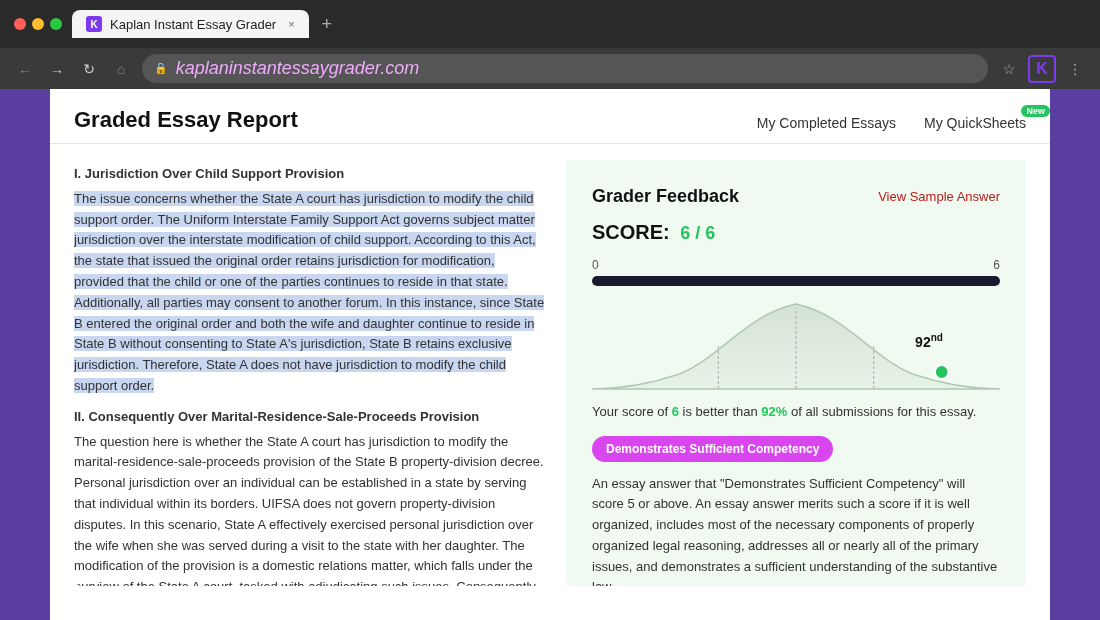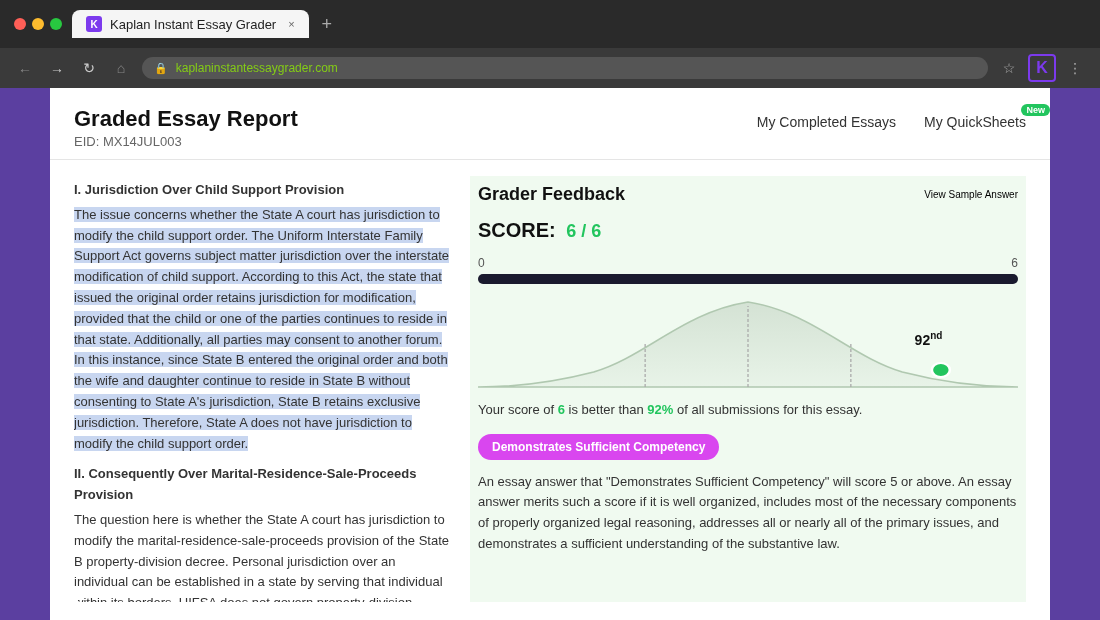--- a/index.html
+++ b/index.html
@@ -118,22 +118,23 @@
       align-items: center;
       gap: 8px;
     }
 
     .lock-icon {
       font-size: 11px;
       color: #aaa;
     }
 
     .address-text {
-      font-size: 12px;
-      color: #84cc16;
+      font-size: 18px;
+      color: #f0abfc;
+      font-style: italic;
     }
 
     .toolbar-right {
       display: flex;
       align-items: center;
       gap: 8px;
     }
 
     .toolbar-icon {
       color: #aaa;
@@ -260,43 +261,43 @@
       margin-bottom: 4px;
     }
 
     .highlighted-passage {
       background: #c8d6f0;
       display: inline;
     }
 
     
     .right-panel {
-      width: 556px;
+      width: 460px;
       background: #f0faf0;
       border-radius: 0;
-      padding: 8px;
+      padding: 26px;
       overflow-y: auto;
     }
 
     .grader-header {
       display: flex;
       align-items: center;
       justify-content: space-between;
       margin-bottom: 14px;
     }
 
     .grader-title {
       font-size: 18px;
       font-weight: 700;
       color: #111;
     }
 
     .view-sample-link {
-      font-size: 10px;
-      color: #000000;
+      font-size: 13px;
+      color: #b91c1c;
       cursor: pointer;
       text-decoration: none;
     }
 
     .score-section {
       margin-bottom: 14px;
     }
 
     .score-label {
       font-size: 20px;
@@ -430,21 +431,20 @@
       <div class="toolbar-icon">⋮</div>
     </div>
   </div>
 </div>
 
 <div class="page-content">
 
   <div class="page-header">
     <div class="header-left">
       <div class="page-title">Graded Essay Report</div>
-      <div class="eid-text">EID: MX14JUL003</div>
     </div>
     <div class="header-nav">
       <a class="nav-link">My Completed Essays</a>
       <div class="nav-link nav-link-badge">
         <span>My QuickSheets</span>
         <span class="new-badge">New</span>
       </div>
     </div>
   </div>
 

